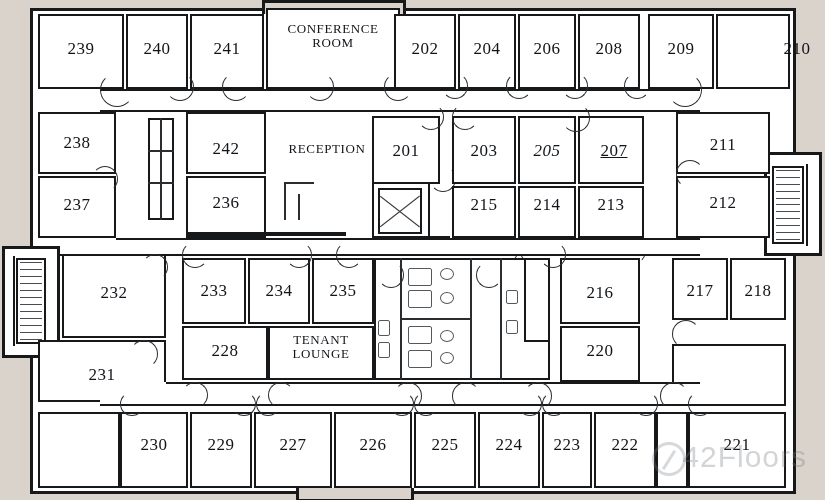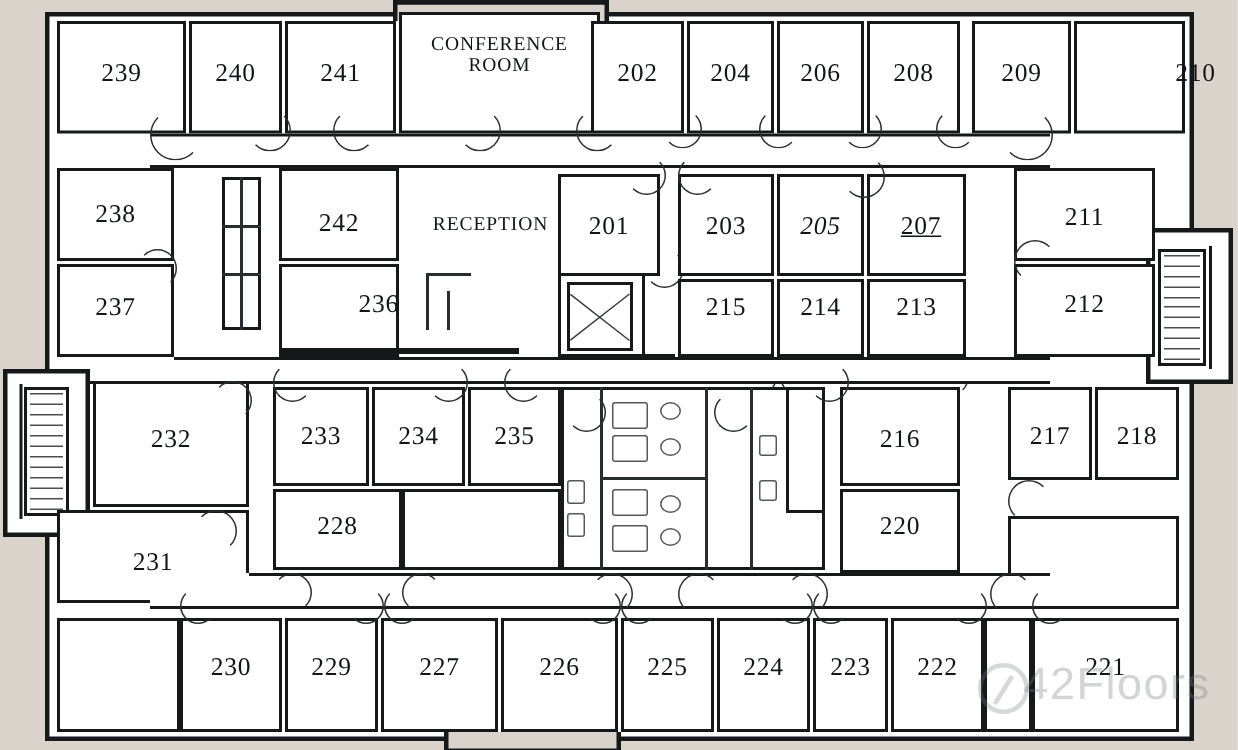--- a/index.html
+++ b/index.html
@@ -242,21 +242,21 @@
 
   <div class="room" style="left:148px; top:118px; width:26px; height:102px;"></div>
   <div class="thinwall" style="left:148px; top:150px; width:26px; height:1.5px;"></div>
   <div class="thinwall" style="left:148px; top:182px; width:26px; height:1.5px;"></div>
   <div class="thinwall" style="left:160px; top:118px; width:1.5px; height:102px;"></div>
 
   <div class="room" style="left:186px; top:112px; width:80px; height:62px;"></div>
   <div class="label" style="left:186px; top:140px; width:80px;">242</div>
 
   <div class="room" style="left:186px; top:176px; width:80px; height:62px;"></div>
-  <div class="label" style="left:186px; top:194px; width:80px;text-align:right;">236</div>
+  <div class="label" style="left:186px; top:194px; width:80px;">236</div>
 
   <div class="label small" style="left:272px; top:142px; width:110px;">RECEPTION</div>
 
   <div class="thinwall" style="left:284px; top:182px; width:30px; height:2px;"></div>
   <div class="thinwall" style="left:284px; top:182px; width:2px; height:38px;"></div>
   <div class="thinwall" style="left:298px; top:194px; width:2px; height:26px;"></div>
   <div class="wall" style="left:186px; top:232px; width:160px; height:4px;"></div>
 
   <div class="elev" style="left:378px; top:188px; width:44px; height:46px;">
     <div class="x1"></div>
@@ -324,20 +324,22 @@
   <div class="label" style="left:312px; top:282px; width:62px;">235</div>
 
   <div class="door bl" style="left:182px; top:242px; width:24px; height:24px;"></div>
   <div class="door br" style="left:286px; top:242px; width:24px; height:24px;"></div>
   <div class="door bl" style="left:336px; top:242px; width:24px; height:24px;"></div>
 
   <div class="room" style="left:182px; top:326px; width:86px; height:54px;"></div>
   <div class="label" style="left:182px; top:342px; width:86px;">228</div>
 
   <div class="room" style="left:268px; top:326px; width:106px; height:54px;"></div>
+  <div class="label small" style="left:268px; top:333px; width:106px;">TENANT
+LOUNGE</div>
 
   <div class="room" style="left:374px; top:258px; width:176px; height:122px;"></div>
   <div class="thinwall" style="left:400px; top:258px; width:2px; height:122px;"></div>
   <div class="thinwall" style="left:470px; top:258px; width:2px; height:122px;"></div>
   <div class="thinwall" style="left:500px; top:258px; width:2px; height:122px;"></div>
   <div class="thinwall" style="left:402px; top:318px; width:68px; height:2px;"></div>
   <div class="restroom-fix" style="left:408px; top:268px; width:24px; height:18px;"></div>
   <div class="restroom-fix" style="left:408px; top:290px; width:24px; height:18px;"></div>
   <div class="restroom-fix" style="left:408px; top:326px; width:24px; height:18px;"></div>
   <div class="restroom-fix" style="left:408px; top:350px; width:24px; height:18px;"></div>

